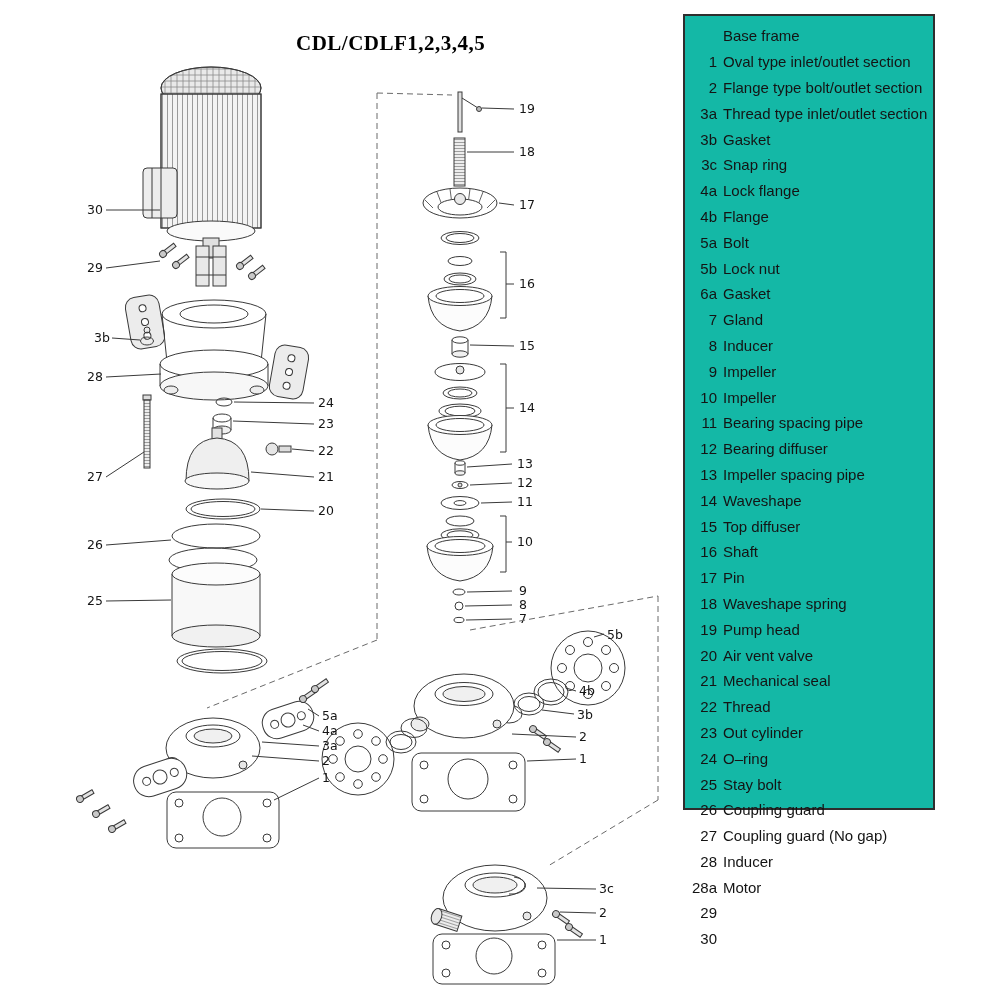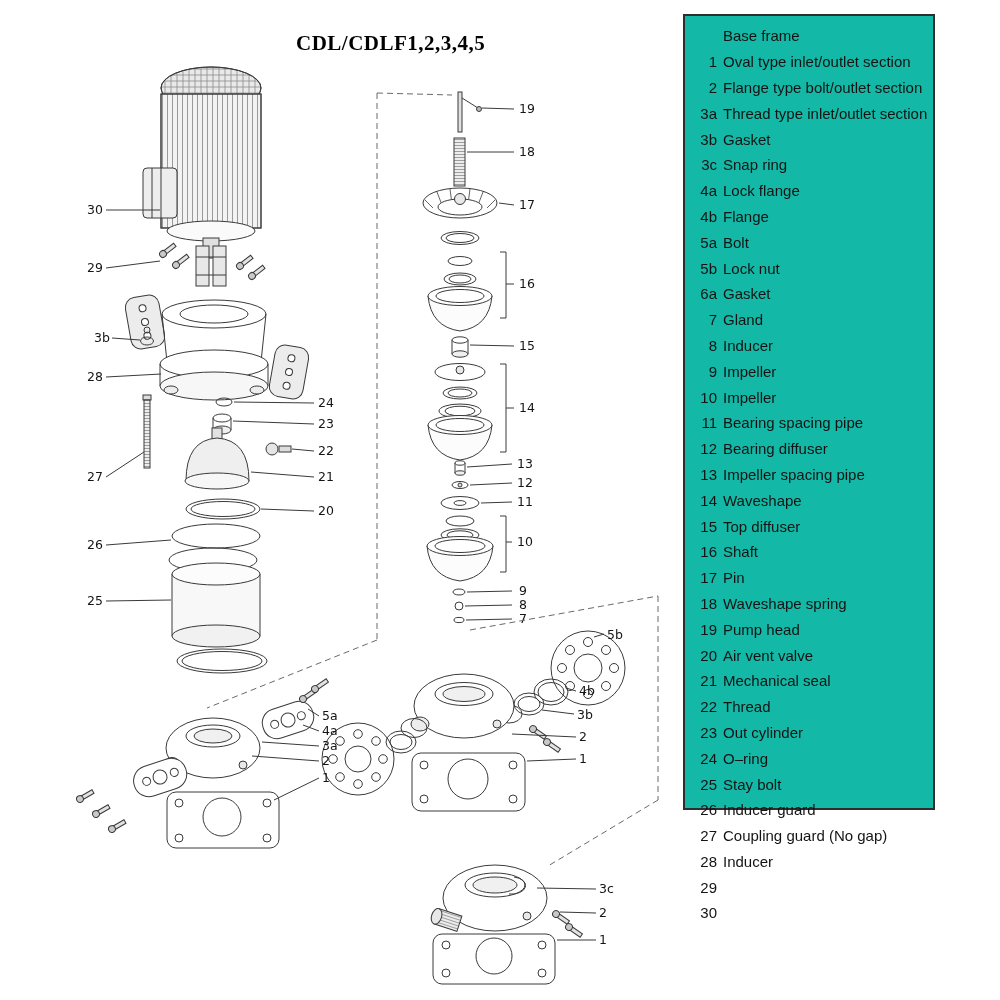--- a/index.html
+++ b/index.html
@@ -490,31 +490,35 @@
     <div class="prow">
         <span class="pnum">24</span>
         <span class="plabel">O–ring</span>
       </div>
     <div class="prow">
         <span class="pnum">25</span>
         <span class="plabel">Stay bolt</span>
       </div>
     <div class="prow">
         <span class="pnum">26</span>
-        <span class="plabel">Inducer guard</span>
+        <span class="plabel">Coupling guard</span>
       </div>
     <div class="prow">
         <span class="pnum">27</span>
         <span class="plabel">Coupling guard (No gap)</span>
       </div>
     <div class="prow">
         <span class="pnum">28</span>
         <span class="plabel">Inducer</span>
       </div>
     <div class="prow">
+        <span class="pnum">28a</span>
+        <span class="plabel">Motor</span>
+      </div>
+    <div class="prow">
         <span class="pnum">29</span>
         <span class="plabel"></span>
       </div>
     <div class="prow">
         <span class="pnum">30</span>
         <span class="plabel"></span>
       </div>
   </div>
 
 </div>

